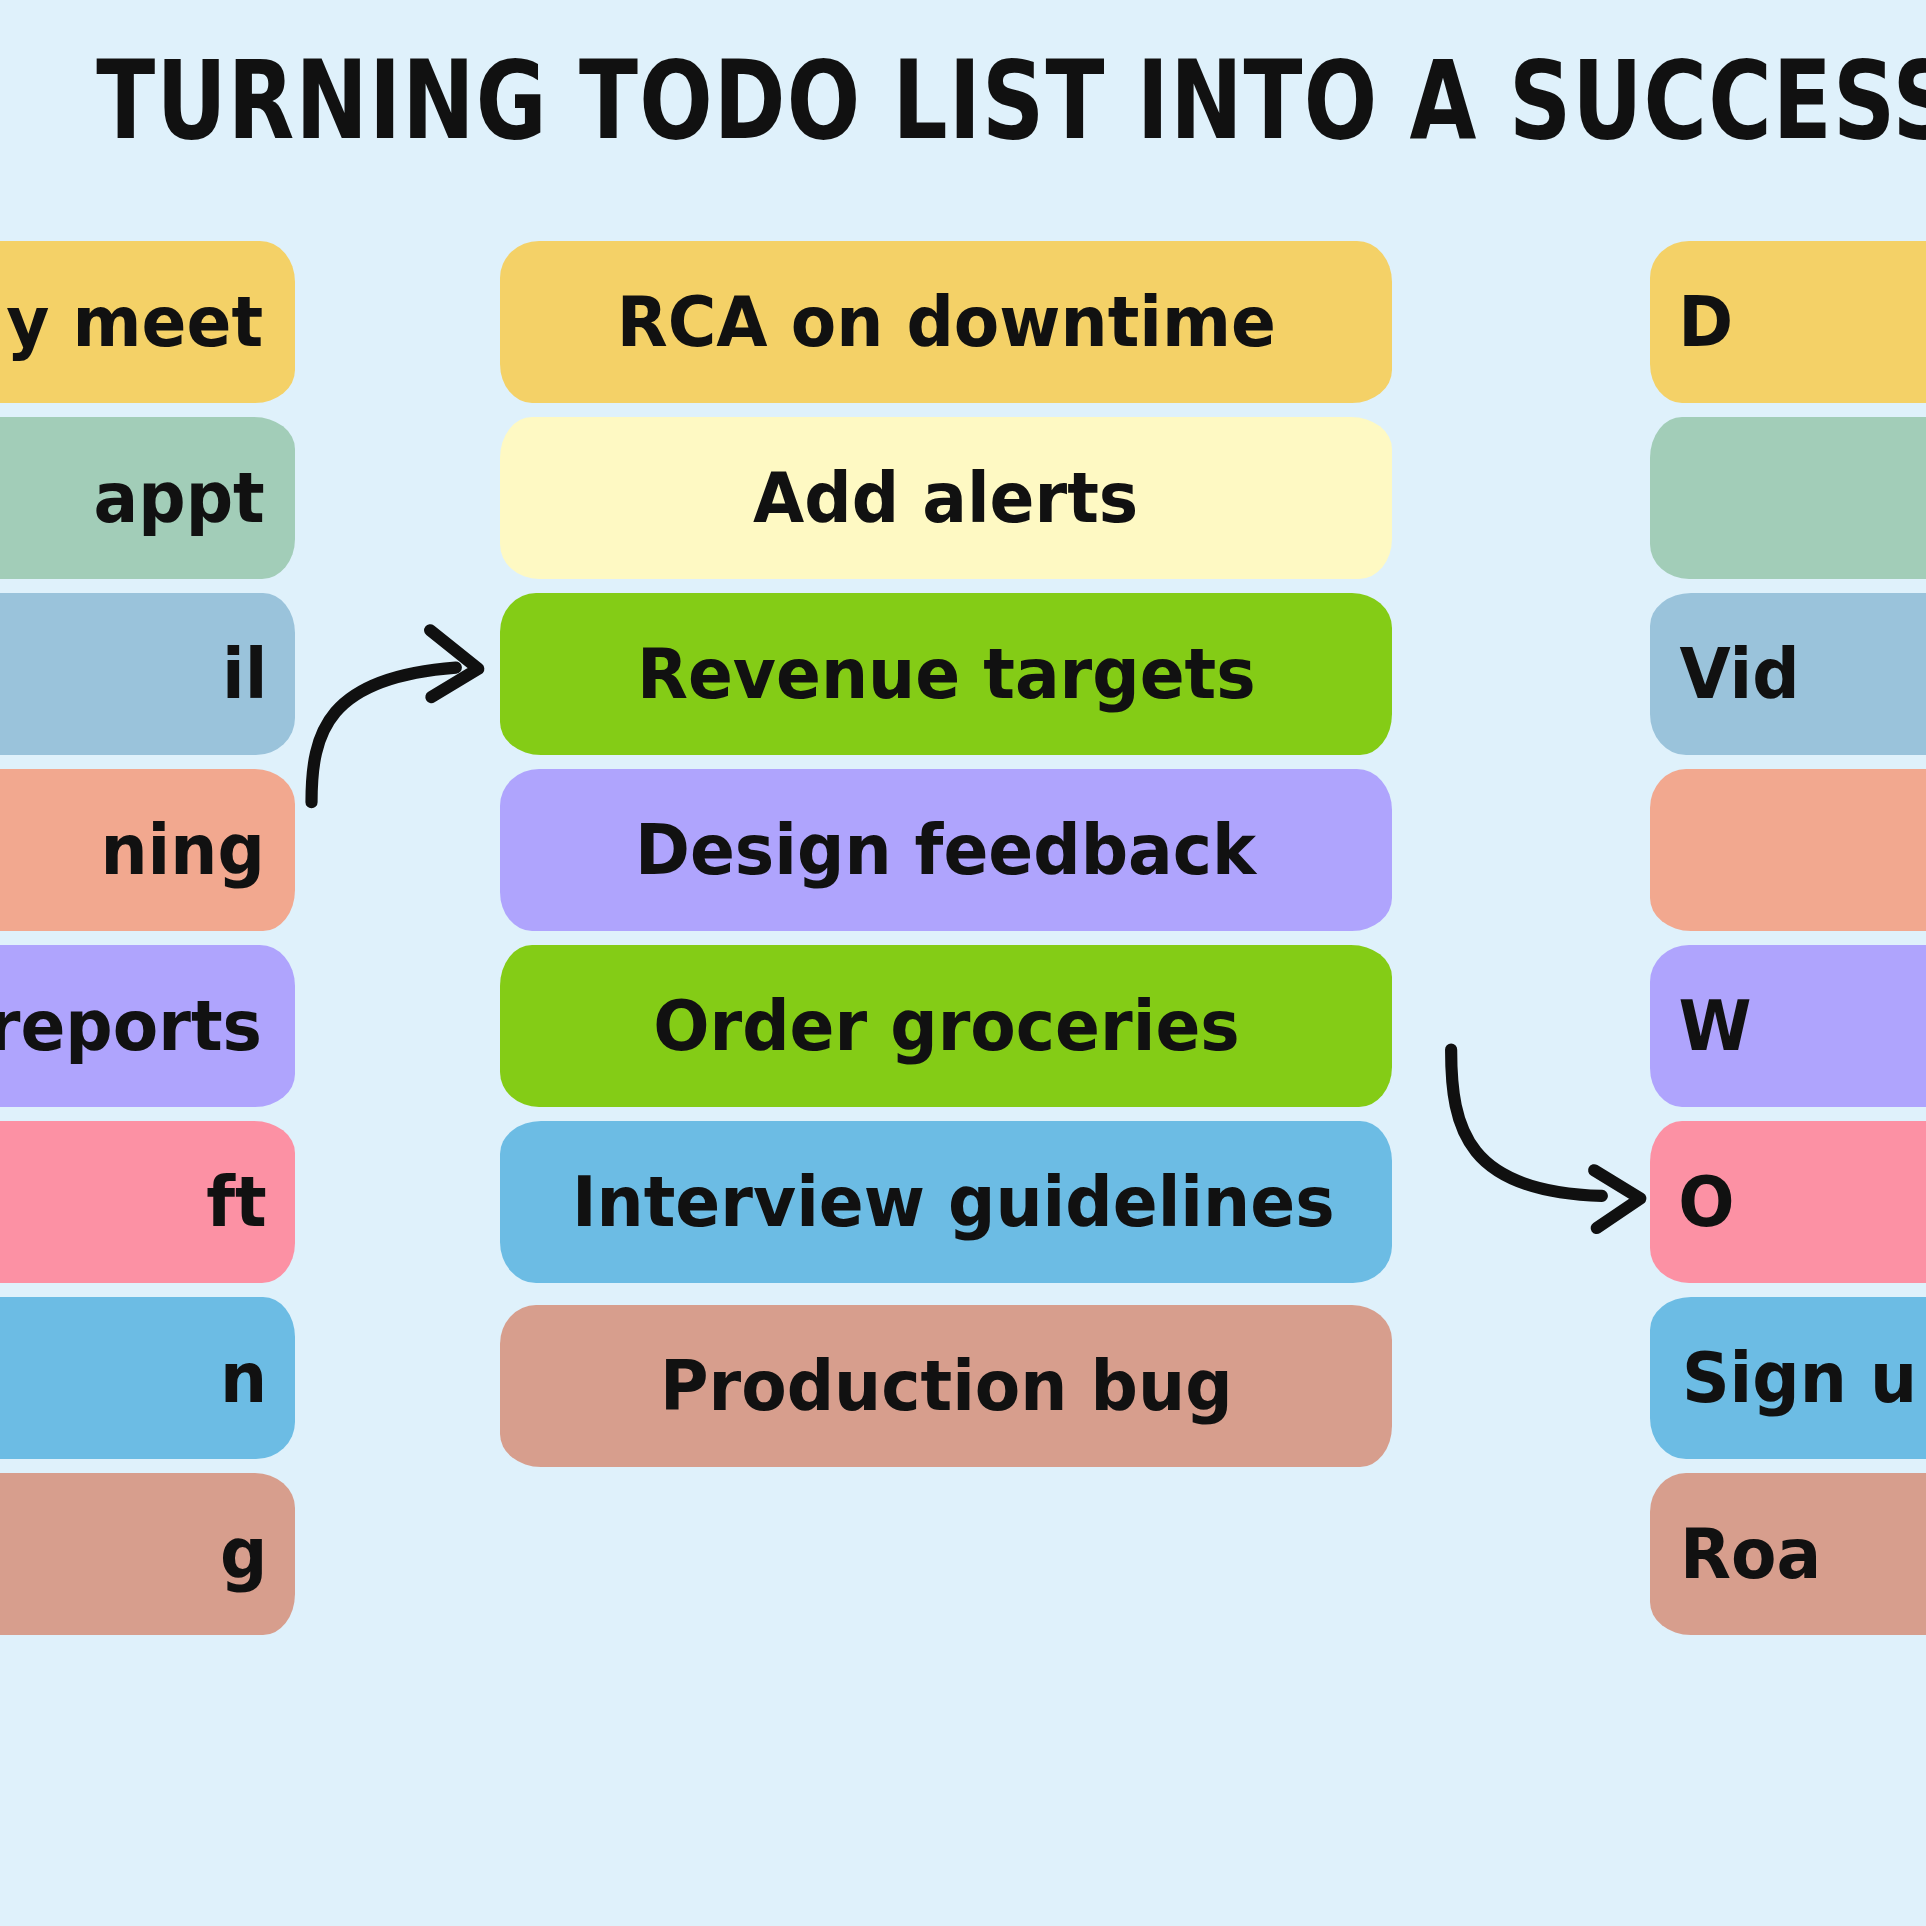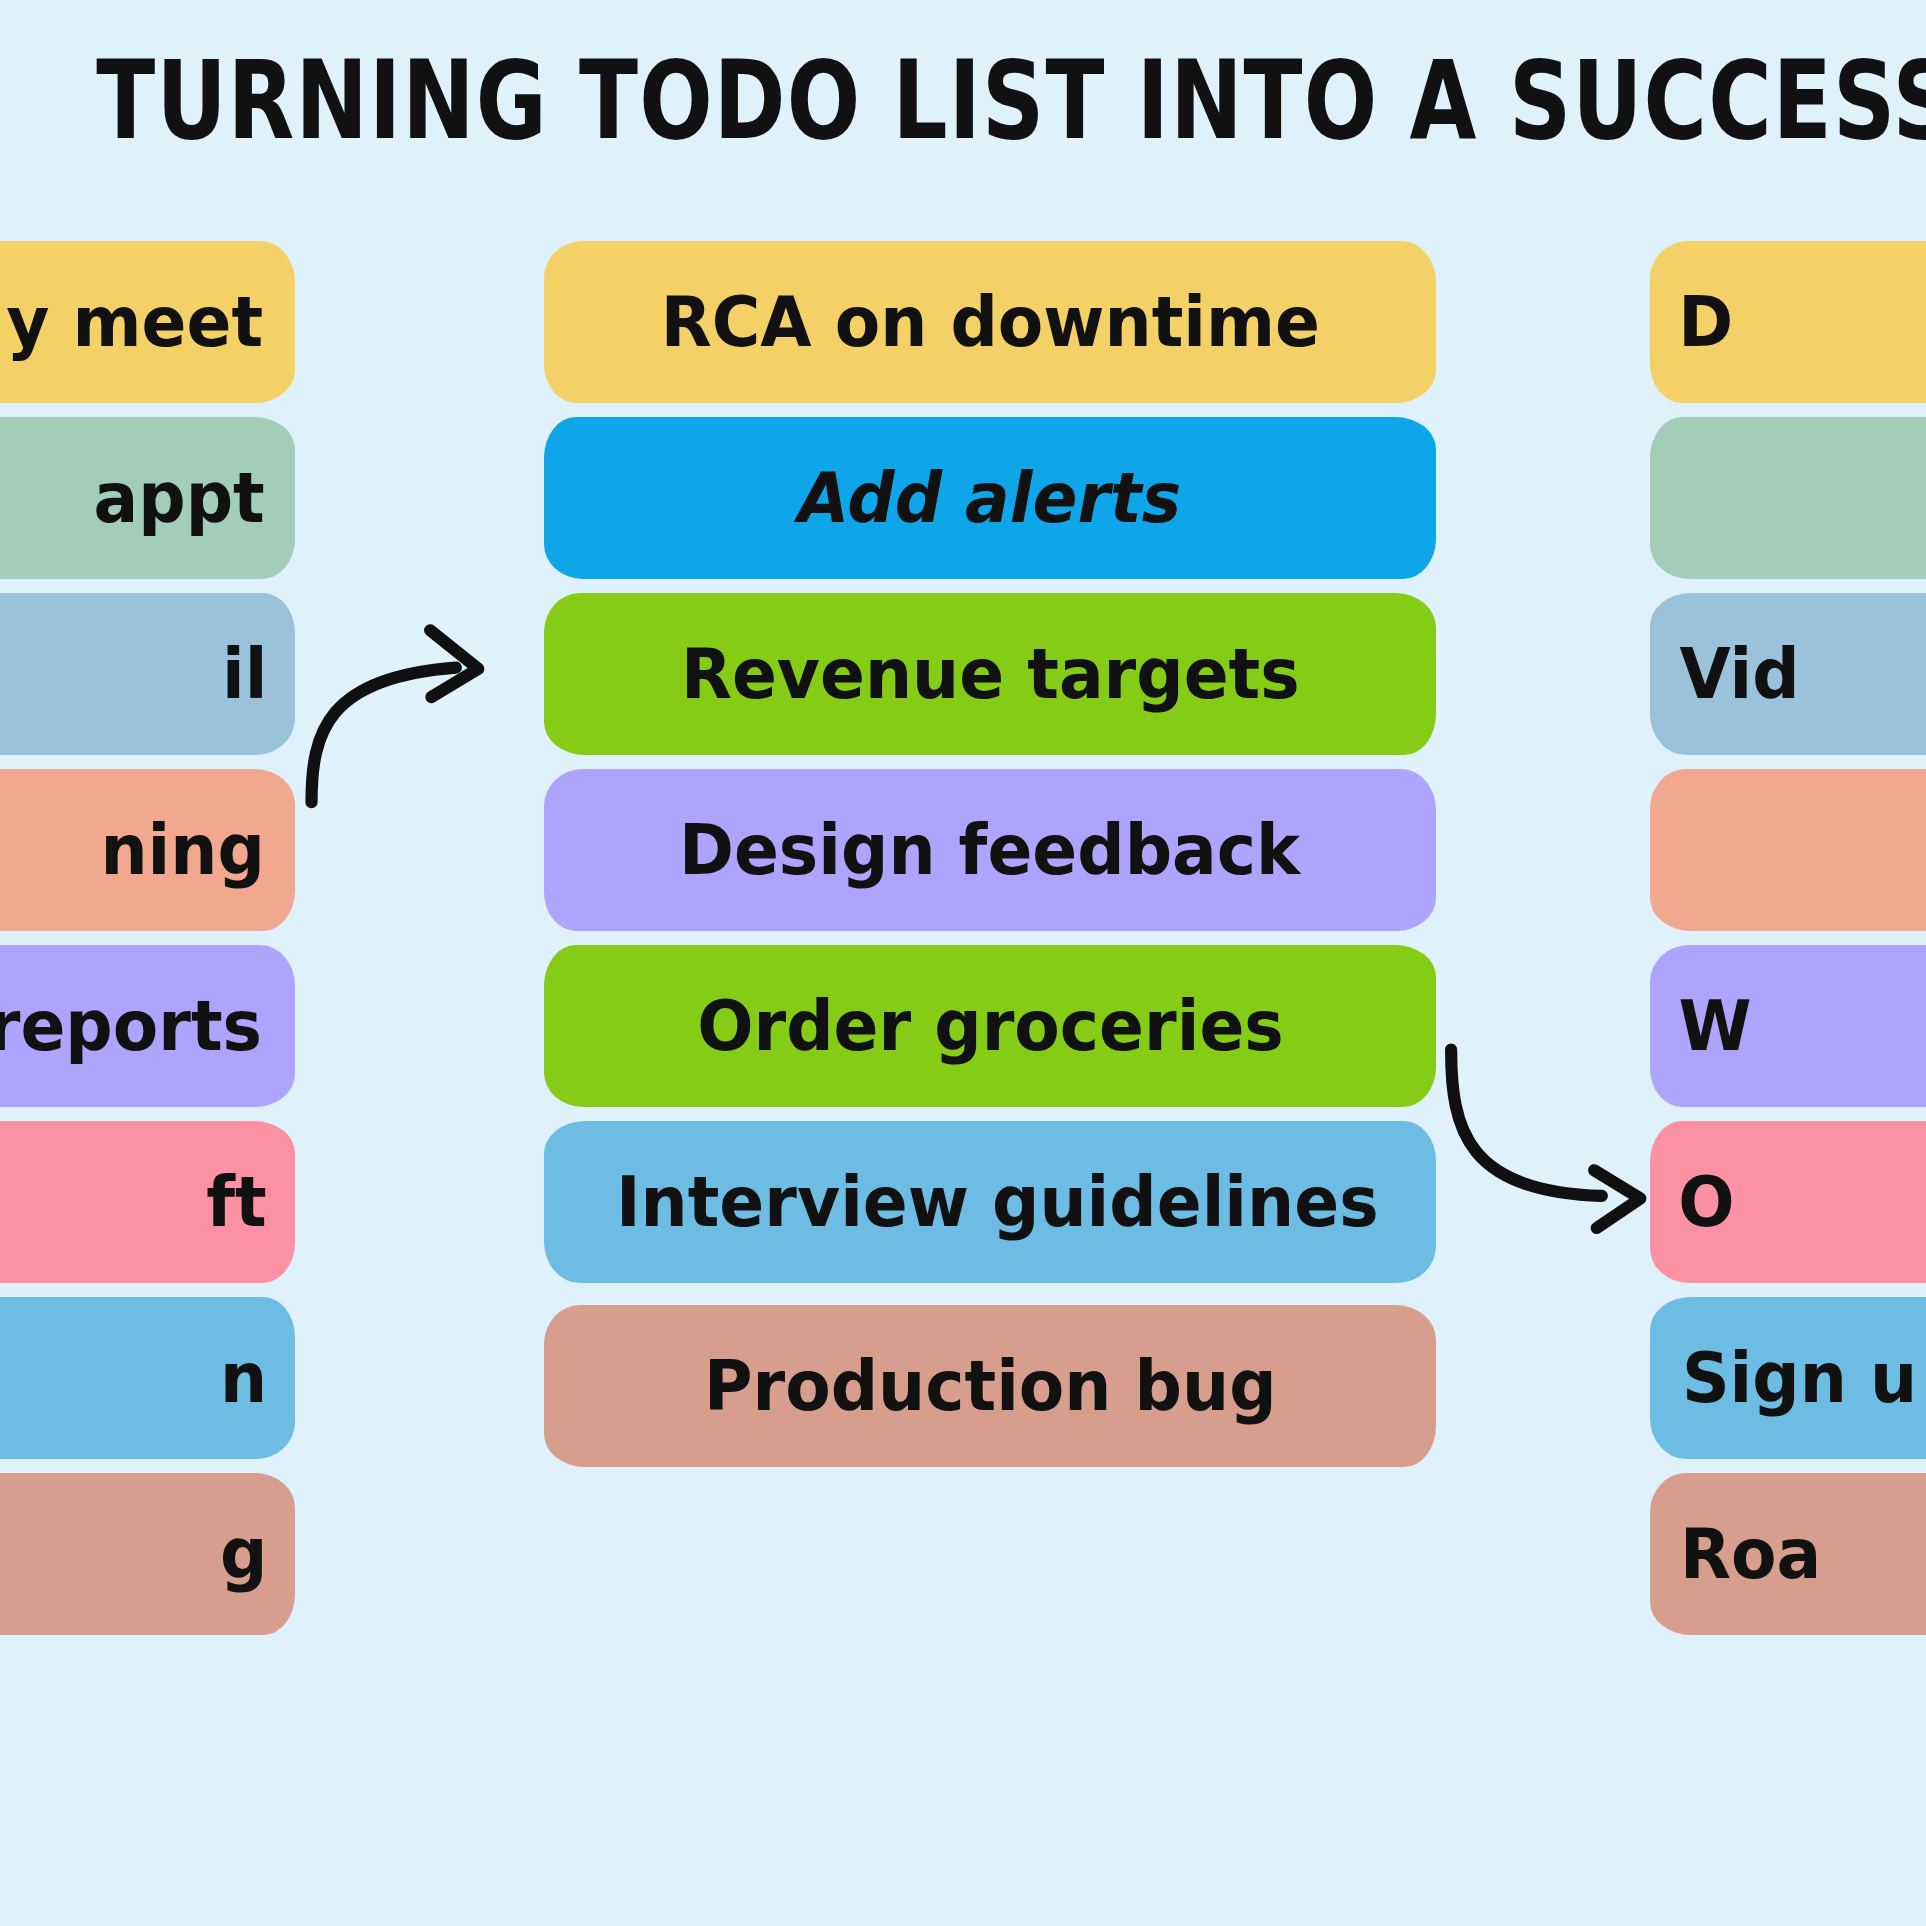--- a/index.html
+++ b/index.html
@@ -42,21 +42,21 @@
 
   
   .column {
     position: absolute;
     top: 241px;
     display: flex;
     flex-direction: column;
     gap: 14px;
   }
   #col-left   { left: -276px;  width: 571px; }
-  #col-center { left: 544px;   width: 892px; }
+  #col-center { left: 500px;   width: 892px; }
   #col-right  { left: 1650px;  width: 571px; }
 
   
   .pill {
     position: relative;
     height: 162px;
     border-radius: 36px;
     display: flex;
     align-items: center;
     justify-content: center;
@@ -117,21 +117,21 @@
         <span class="pill-label">n</span>
       </div>
       <div class="pill w4" style="background: rgb(215, 158, 141); justify-content: flex-end; padding-right: 27px;">
         <span class="pill-label">g</span>
       </div>
     </div>
   <div class="column" id="col-center">
       <div class="pill w1" style="background: rgb(244, 209, 103);">
         <span class="pill-label">RCA on downtime</span>
       </div>
-      <div class="pill w2" style="background: #0ea5e9; font-style: italic;">
+      <div class="pill w2" style="background: #fef9c3;">
         <span class="pill-label">Add alerts</span>
       </div>
       <div class="pill w4" style="background: #84cc16;">
         <span class="pill-label">Revenue targets</span>
       </div>
       <div class="pill w1" style="background: rgb(175, 164, 253);">
         <span class="pill-label">Design feedback</span>
       </div>
       <div class="pill w2" style="background: #84cc16;">
         <span class="pill-label">Order groceries</span>

